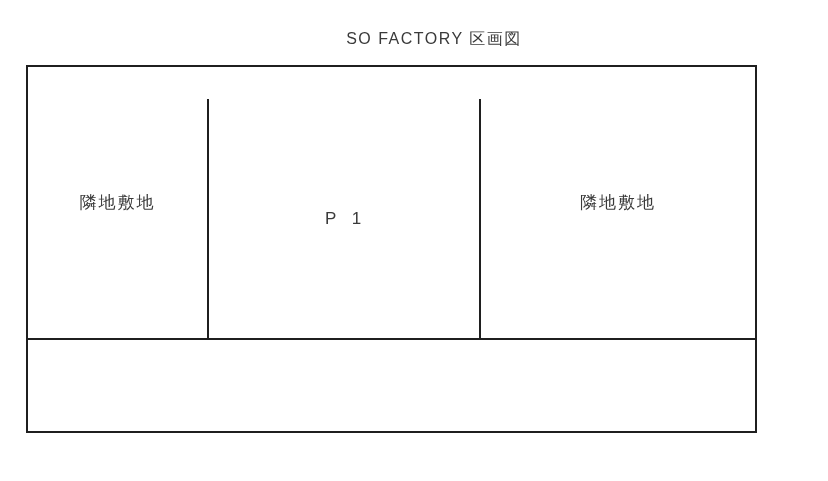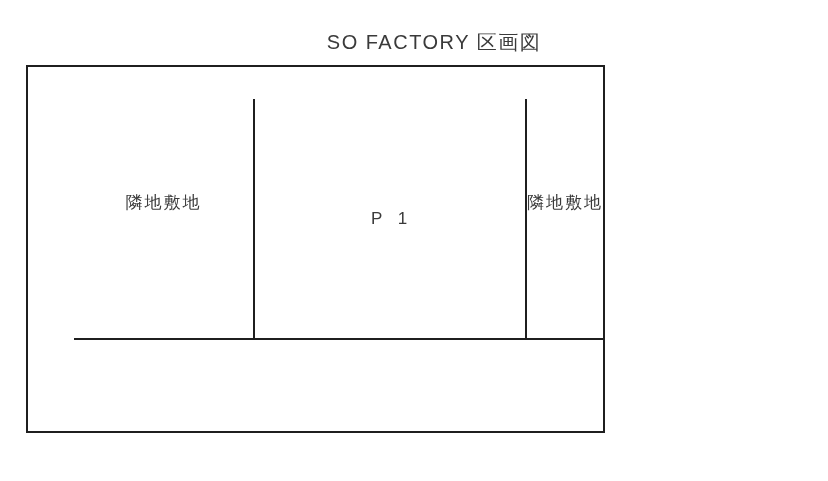--- a/index.html
+++ b/index.html
@@ -16,36 +16,35 @@
     background:var(--bg);
     font-family:"Liberation Sans","DejaVu Sans",sans-serif;
     color:var(--text);
     overflow:hidden;
   }
   .diagram-title{
     position:absolute;
     top:29px;
     left:434px;
     transform:translateX(-50%);
-    font-size:20px;
+    font-size:16px;
     letter-spacing:1.5px;
     white-space:nowrap;
     color:var(--text);
   }
   .site-plan{
     position:absolute;
     left:26px;
     top:65px;
-    width:579px;
+    width:731px;
     height:368px;
     border:2px solid var(--line);
     display:flex;
     flex-direction:column;
     background:var(--bg);
-    align-items:flex-end;
   }
   .plan-upper{
     height:273px;
     display:flex;
     border-bottom:2px solid var(--line);
   }
   .cell{
     display:flex;
     align-items:center;
     justify-content:center;

